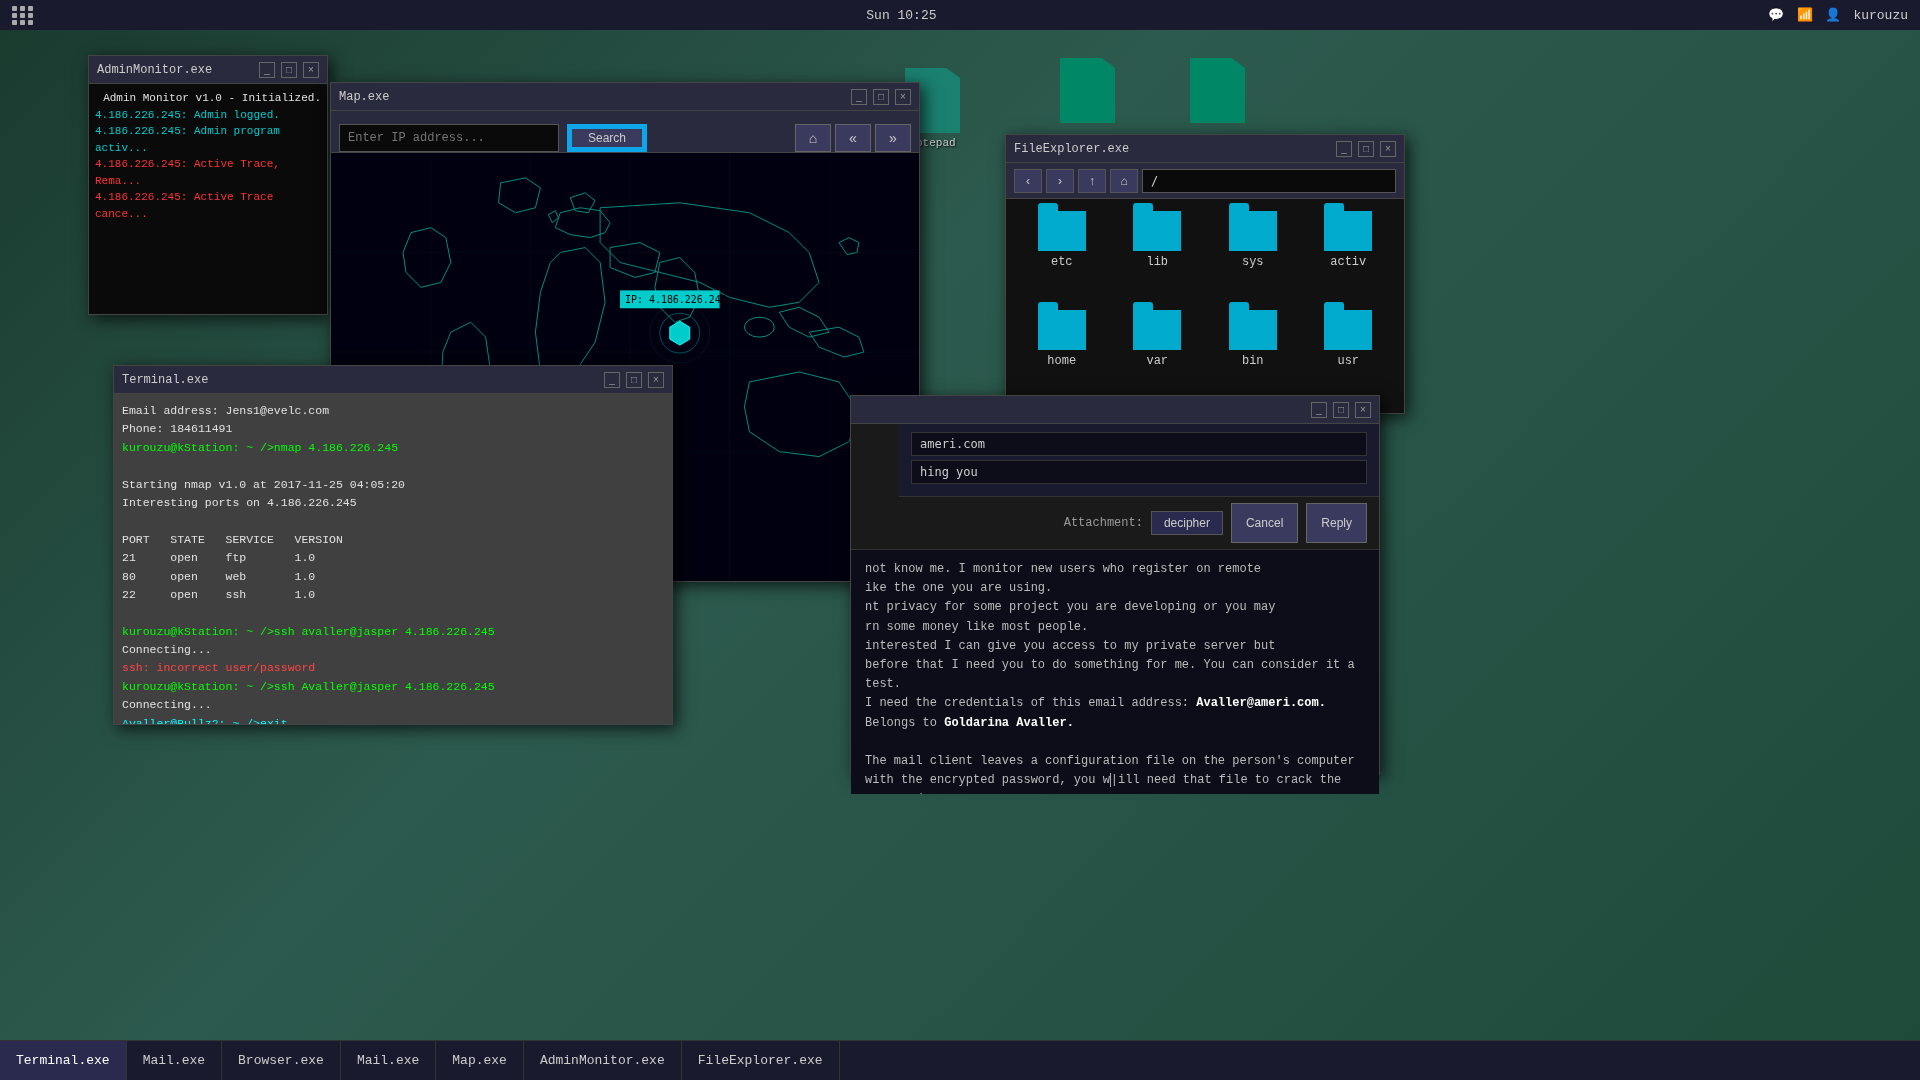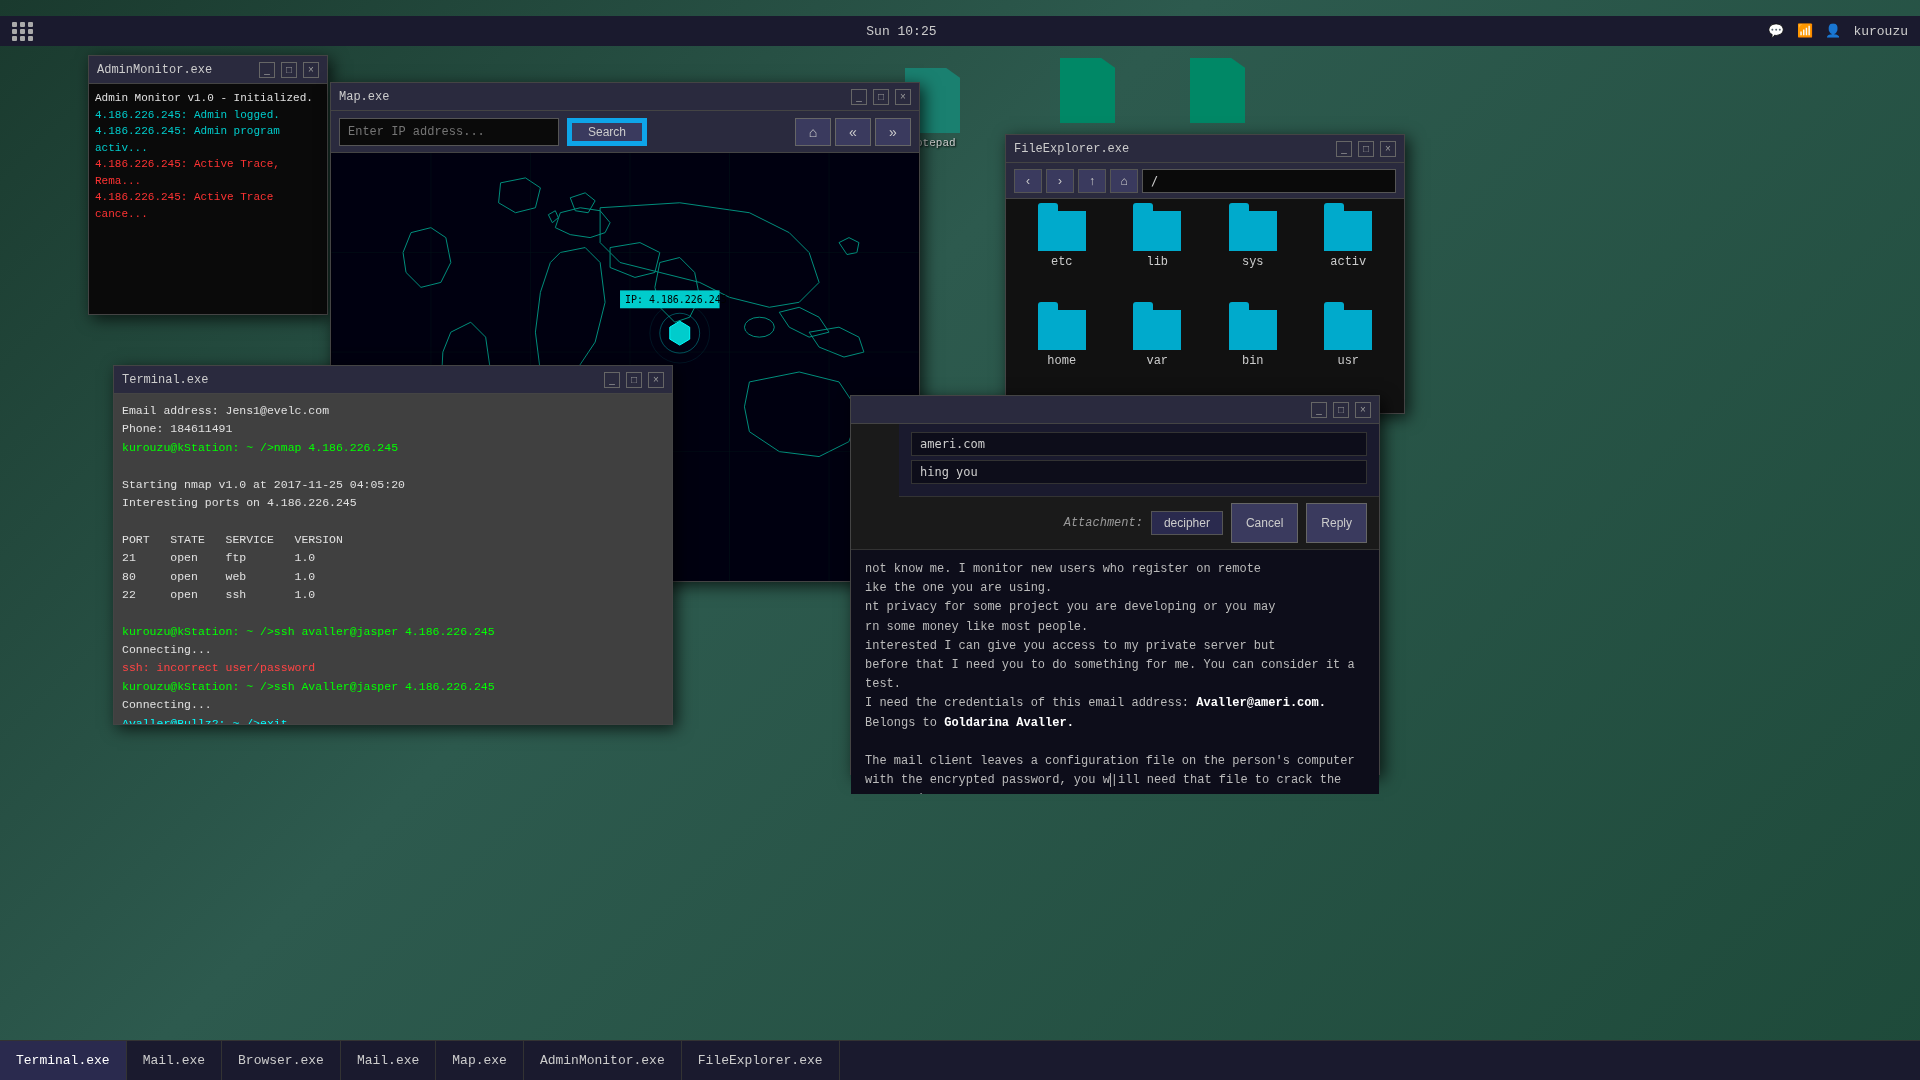--- a/index.html
+++ b/index.html
@@ -42,21 +42,21 @@
       color: #ccc;
       font-size: 13px;
       cursor: pointer;
       border-right: 1px solid #333;
     }
     .taskbar-item.active { background: #2a2a4e; color: #fff; }
 
     
     .topbar {
       position: absolute;
-      top: 16px;
+      top: 0;
       left: 0;
       right: 0;
       height: 30px;
       background: #1a1a2e;
       display: flex;
       align-items: center;
       justify-content: space-between;
       padding: 0 12px;
       z-index: 1000;
     }
@@ -133,21 +133,21 @@
     .map-window {
       top: 82px;
       left: 330px;
       width: 590px;
       height: 500px;
     }
     .map-toolbar {
       background: #2a2a3e;
       height: 42px;
       display: flex;
-      align-items: center;
+      align-items: flex-end;
       padding: 0 8px;
       gap: 8px;
       border-bottom: 1px solid #444;
     }
     .map-ip-input {
       flex: 1;
       max-width: 220px;
       height: 28px;
       background: #0a0a0a;
       border: 1px solid #555;
@@ -296,21 +296,21 @@
       font-family: monospace;
     }
     .mail-actions {
       display: flex;
       align-items: center;
       justify-content: flex-end;
       gap: 8px;
       padding: 6px 12px;
       border-bottom: 1px solid #333;
     }
-    .mail-attachment-label { color: #999; font-size: 12px; font-style: italic; }
+    .mail-attachment-label { color: #999; font-size: 12px; }
     .mail-attachment-btn {
       background: #2a2a4e;
       border: 1px solid #555;
       color: #ccc;
       padding: 4px 12px;
       cursor: pointer;
       font-size: 12px;
     }
     .mail-btn {
       background: #3a3a5e;
@@ -350,21 +350,21 @@
 
     
     .t-white { color: #e0e0e0; }
     .t-green { color: #00ff00; }
     .t-cyan { color: #00ffff; }
     .t-red { color: #ff4444; }
 
     
     .a-cyan { color: #00cccc; }
     .a-red { color: #ff3333; }
-    .a-white { color: #e0e0e0; }
+    .a-white { color: #e0e0e0; text-align: right; }
   </style>
 </head>
 <body>
 
 <div class="desktop">
 
   <div class="topbar">
     <div class="topbar-left">
       <div class="app-grid-icon">
         <div class="app-grid-dot"></div>

